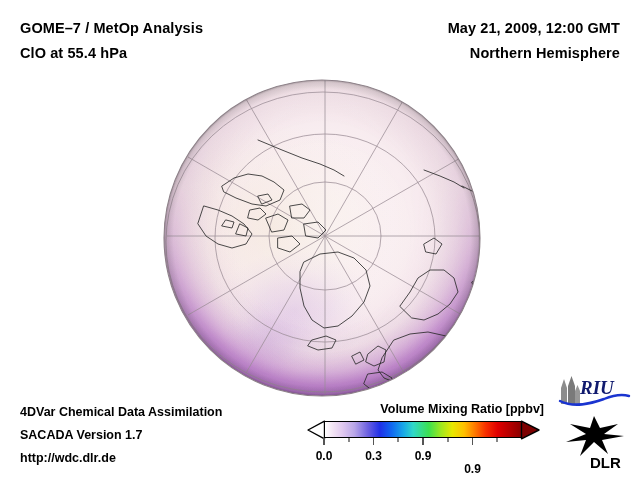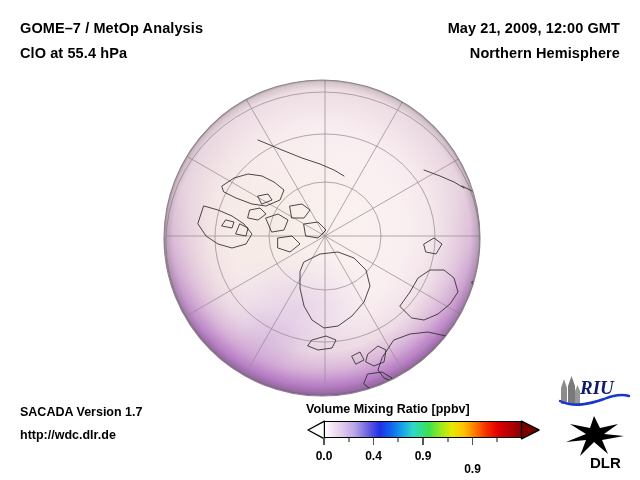--- a/index.html
+++ b/index.html
@@ -58,21 +58,21 @@
 
   
   #colorbar-block {
     position: absolute;
     left: 306px; top: 402px;
     width: 238px;
   }
   #cb-title {
     font-size: 12.5px;
     font-weight: bold;
-    text-align: left;
+    text-align: right;
     white-space: nowrap;
     margin-bottom: 3px;
   }
   #cb-graphic { position: relative; height: 22px; }
   #cb-bar {
     position: absolute;
     left: 18px; top: 2px;
     width: 198px; height: 17px;
     border: 1.4px solid #000;
     box-sizing: border-box;
@@ -292,20 +292,21 @@
     <path d="M310,204 L318,200 L322,208 L314,212 Z"></path>
     <path d="M352,180 L360,176 L364,184 L356,188 Z"></path>
   </g>
 
   <circle cx="160" cy="160" r="158" fill="url(#rimShadow)"></circle>
   <circle cx="160" cy="160" r="158" fill="none" stroke="#8d8088" stroke-width="1.1"></circle>
 </svg>
 </div>
 
 <div class="footer-left">
+  <div class="footer-line">4DVar Chemical Data Assimilation</div>
   <div class="footer-line">SACADA Version 1.7</div>
   <div class="footer-line">http://wdc.dlr.de</div>
 </div>
 
 <div id="colorbar-block">
   <div id="cb-title">Volume Mixing Ratio [ppbv]</div>
 
   <div id="cb-graphic">
 
     <svg class="cb-cap" id="cb-cap-left" width="20" height="20" viewBox="0 0 20 20">
@@ -325,21 +326,21 @@
         <div class="cb-tick minor" style="left: 172.45px;"></div>
         <div class="cb-tick major" style="left: -0.8px;"></div>
         <div class="cb-tick major" style="left: 48.7px;"></div>
         <div class="cb-tick major" style="left: 98.2px;"></div>
         <div class="cb-tick major" style="left: 147.7px;"></div>
       </div>
   </div>
 
   <div id="cb-labels">
       <div class="cb-label" style="left: 18px;">0.0</div>
-      <div class="cb-label" style="left: 67.5px;">0.4</div>
+      <div class="cb-label" style="left: 67.5px;">0.3</div>
       <div class="cb-label" style="left: 117px;">0.9</div>
       <div class="cb-label" style="left: 166.5px; margin-top: 13px;">0.9</div>
     </div>
 </div>
 
 <svg id="riu-logo" width="76" height="34" viewBox="0 0 76 34">
 
   <g>
     <path d="M5,30 L5,14 L8,5 L11,14 L11,30 Z" fill="#8c8c8c"></path>
     <path d="M12,30 L12,12 L15.5,2 L19,12 L19,30 Z" fill="#7a7a7a"></path>

